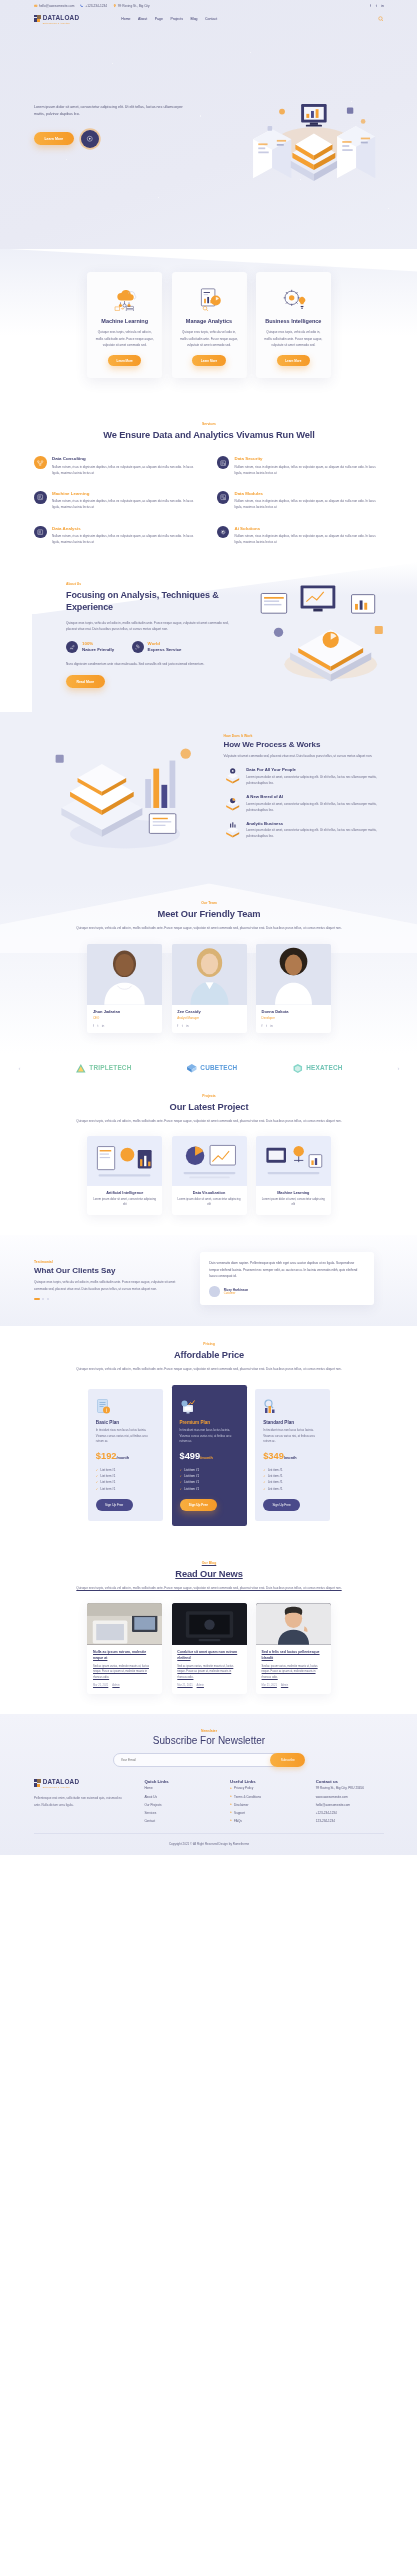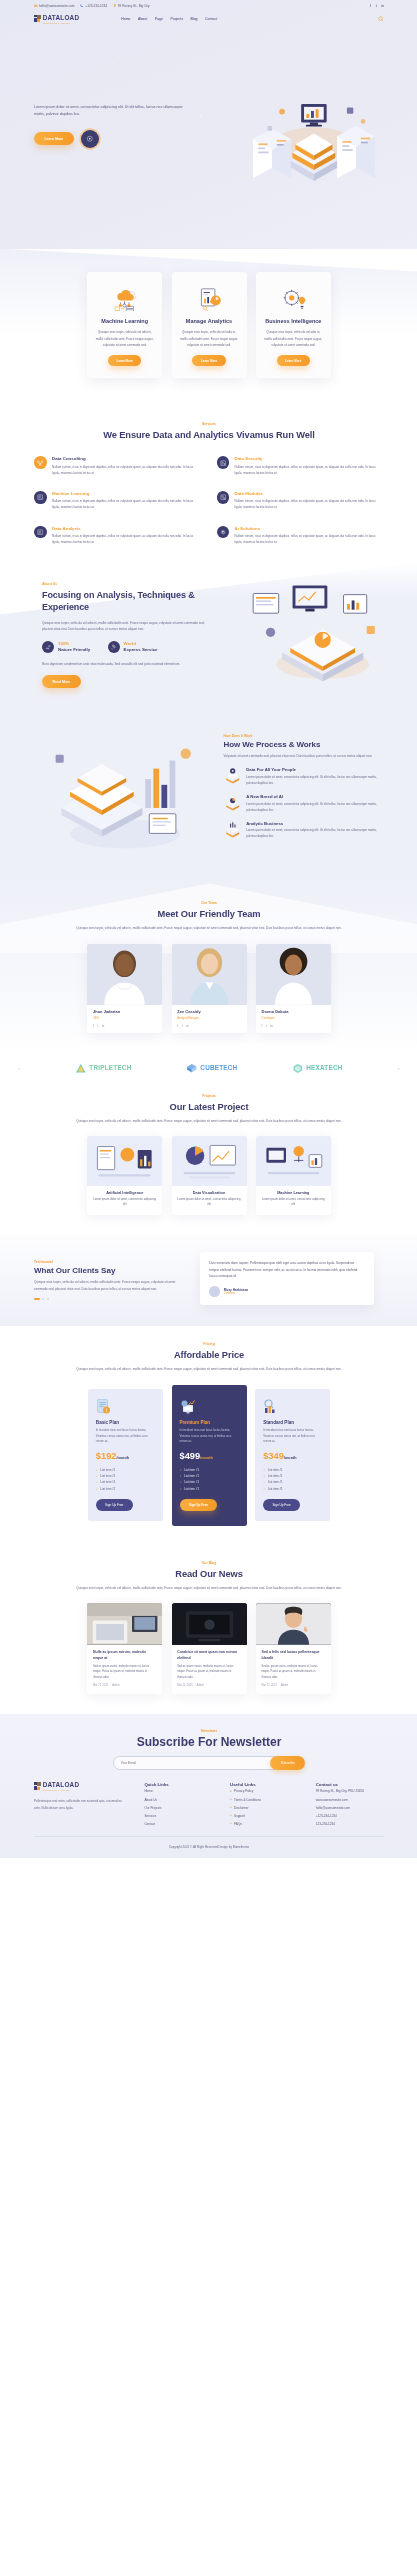--- a/index.html
+++ b/index.html
@@ -113,21 +113,21 @@
   .ensure { padding: 21px 0 17.4px; background:#fff; }
   .feat-grid { display:grid; grid-template-columns: 1fr 1fr; gap: 15px 15px; margin-top: 15px; padding: 0 34px; }
   .feat { display:flex; gap: 5.2px; }
   .feat .fico { width: 12.8px; height:12.8px; border-radius:50%; flex:0 0 12.8px; display:flex; align-items:center; justify-content:center; background:#3c3c6e; color:#fff; }
   .feat .fico.accent { background:#f5a032; }
   .feat h4 { font-size: 4.4px; font-weight:bold; color:#f5a032; }
   .feat h4.dark { color:#3c3c6e; }
   .feat p { font-size: 3px; line-height: 2.05; color:#6a6a88; margin-top: 2.3px; }
 
   
-  .about { background: linear-gradient(180deg,#ffffff 0%, #eef0f8 22%, #eef0f8 100%); padding: 20px 8px 24px; position:relative; overflow:hidden; }
+  .about { background: linear-gradient(180deg,#ffffff 0%, #eef0f8 22%, #eef0f8 100%); padding: 20px 0 24px; position:relative; overflow:hidden;margin-left:32px; }
   .about-wedge { position:absolute; left:0; top:0; width:100%; height:52px; background:#fff; clip-path: polygon(0 0, 100% 0, 0 100%); }
   .about-inner { display:flex; padding: 0 34px; position:relative; }
   .about-left { width: 174px; }
   .about .eyebrow { text-align:left; }
   .about h2 { font-size: 9px; color:#3c3c6e; font-weight:bold; line-height:1.4; margin-top:2.3px; letter-spacing:-0.1px; }
   .about p.lead { font-size: 3.1px; line-height: 2.1; color:#6a6a88; margin-top: 5.8px; width: 168px; }
   .about-feats { display:flex; gap: 17.4px; margin-top: 8px; }
   .af { display:flex; gap: 4px; align-items:center; }
   .af .aico { width: 12px; height:12px; border-radius:50%; background:#3c3c6e; color:#fff; display:flex; align-items:center; justify-content:center; font-size:5.2px; flex:0 0 12px;}
   .af .t1 { font-size: 4.4px; color:#f5a032; font-weight:bold; line-height:1.2;}
@@ -207,33 +207,33 @@
   .pr.feature .amt .big { color:#fff; }
   .pr .amt .per { font-size: 3.8px; font-weight:bold; color:#3c3c6e; }
   .pr.feature .amt .per { color:#f5a032; }
   .plist { margin-top: 5.8px; }
   .plist li { list-style:none; font-size: 2.9px; color:#5a5a7a; line-height: 2.2; display:flex; gap:2.3px; align-items:center;}
   .pr.feature .plist li { color:#e3e4ef; }
   .chk { color:#f5a032; font-size:2.9px; }
   .btn-navy { background:#4a4a8a; color:#fff; border:none; border-radius:9.3px; font-size:3.1px; padding:4px 9.3px; margin-top:7px; }
 
   
-  .blog { padding: 15px 0 20px; background:#fff; }
+  .blog { padding: 15px 0 20px; background:#fff;text-decoration:underline; }
   .blog-grid { display:flex; gap: 9.3px; justify-content:center; margin-top: 11.6px; }
   .bcard { width: 75px; background:#fff; border-radius:2.9px; box-shadow:0 2.9px 10.4px rgba(60,60,110,.08); overflow:hidden; }
   .bimg { height: 42px; background:#2b2b3d; }
   .bbody { padding: 5.2px 5.8px 7px; }
   .bbody h4 { font-size: 3.5px; color:#3c3c6e; font-weight:bold; line-height:1.6; }
   .bbody p { font-size: 2.7px; color:#6a6a88; line-height:1.95; margin-top:2.9px; }
   .bmeta { font-size:2.6px; color:#9a9ab5; margin-top: 4px; display:flex; gap:4px;}
 
   
   .footer { background: linear-gradient(180deg,#f2f3fa,#eaecf6); padding: 15px 0 0; }
   .news { text-align:center; }
-  .news h2 { font-size: 12px; color:#3c3c6e; font-weight:bold; margin-top:1.7px;}
+  .news h2 { font-size: 10px; color:#3c3c6e; font-weight:normal; margin-top:1.7px;}
   .news-form { display:flex; justify-content:center; margin-top: 7px; }
   .news-form input { width: 168px; height: 14px; border: 0.6px solid #cfd3e6; border-radius: 8px; padding: 0 7px; font-size: 3.2px; color:#8b8ba8; background:#fbfbfe; outline:none; font-family:"Liberation Sans",sans-serif;}
   .news-form button { margin-left: -10.4px; background: linear-gradient(90deg,#f9ae3f,#f59a28); color:#fff; border:none; border-radius: 8px; font-size:3.2px; padding: 0 10.4px; height:14px; box-shadow: 0 2.3px 5.8px rgba(245,154,40,.3);}
   .fcols { display:flex; padding: 12.8px 34px 0; gap: 17.4px; }
   .fcol1 { width: 93px; }
   .fcol1 p { font-size: 3px; line-height: 2.1; color:#6a6a88; margin-top: 7px; }
   .fcol { flex: 1; }
   .fcol h5 { font-size: 4.3px; color:#3c3c6e; font-weight:bold; }
   .fcol li { list-style:none; font-size: 3.1px; color:#5a5a7a; line-height: 2.6; }
   .fcol li.bul { display:flex; gap:2.3px; align-items:center; }

